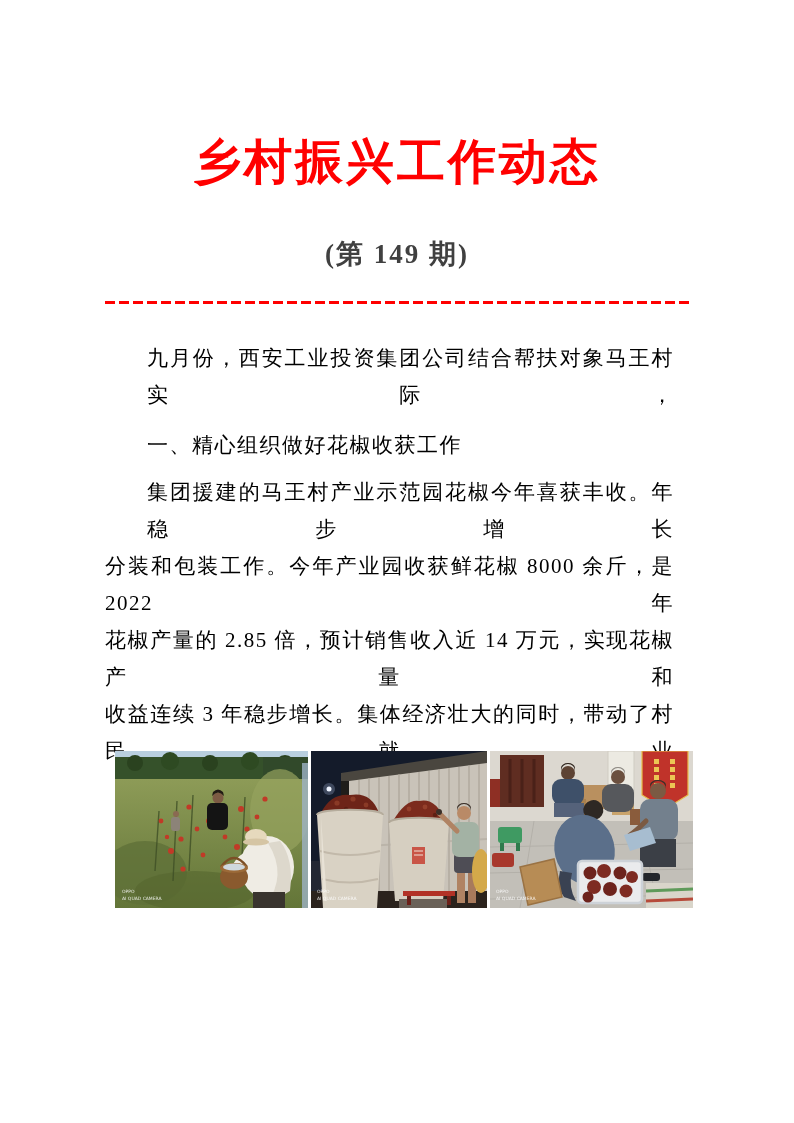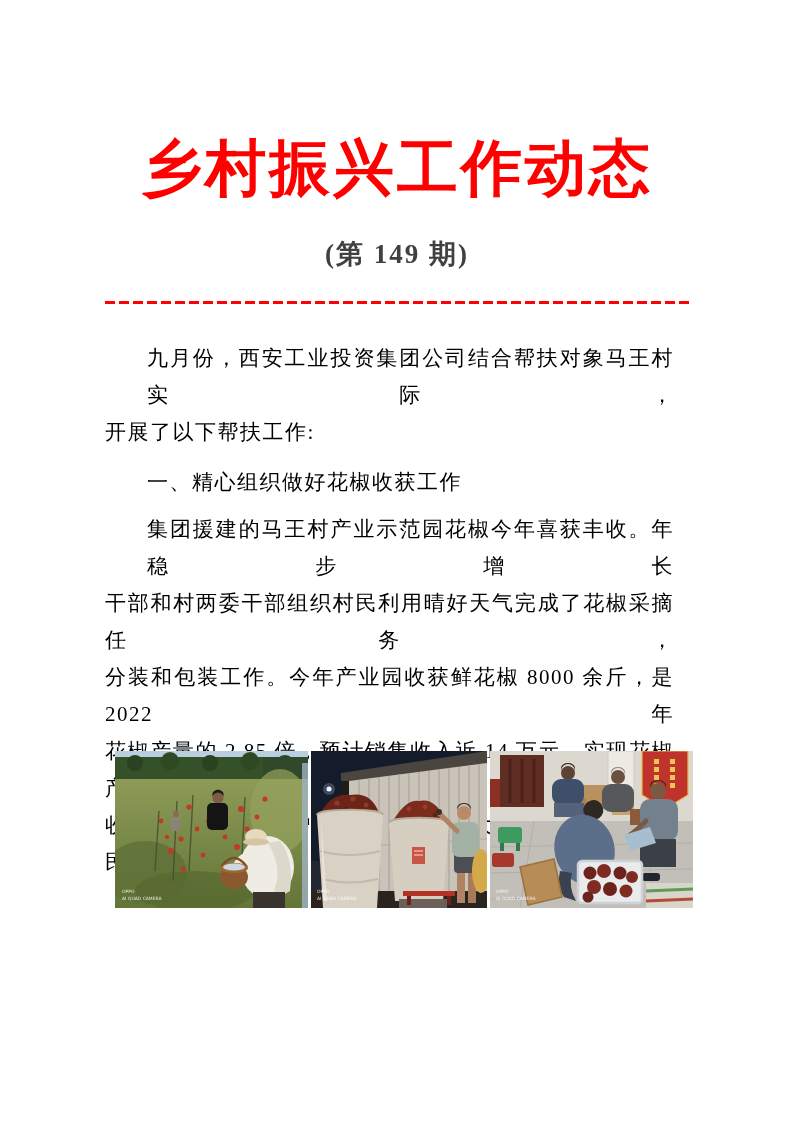--- a/index.html
+++ b/index.html
@@ -2,21 +2,21 @@
 <html><head>
 <meta charset="utf-8">
 <style>
   html,body{margin:0;padding:0;background:#ffffff;}
   .page{
     position:relative;width:794px;height:1123px;background:#ffffff;overflow:hidden;
     font-family:"Liberation Serif","DejaVu Serif",serif;color:#000;
   }
   .title{
     position:absolute;top:134px;left:0;width:794px;text-align:center;
-    color:#ff0000;font-weight:bold;font-size:61px;line-height:1.15;letter-spacing:3px;
+    color:#ff0000;font-weight:bold;font-size:48px;line-height:1.15;letter-spacing:3px;
   }
   .subtitle{
     position:absolute;top:240px;left:0;width:794px;text-align:center;
     color:#404040;font-weight:bold;font-size:27px;line-height:1.1;letter-spacing:2px;
   }
   .divider{
     position:absolute;top:301px;left:105px;width:585px;height:3px;
     background:repeating-linear-gradient(90deg,#ff0000 0 10px,transparent 10px 14px);
   }
   .textblock{
@@ -44,28 +44,26 @@
 
 <div class="page">
 
   <div class="title">乡村振兴工作动态</div>
   <div class="subtitle">(第 149 期)</div>
   <div class="divider"></div>
 
   <div class="textblock">
     <div class="para">
       <div class="line just indent">九月份，西安工业投资集团公司结合帮扶对象马王村实际，</div>
-      <div class="line">开展了以下帮扶工作:</div>
     </div>
 
     <div class="heading">一、精心组织做好花椒收获工作</div>
 
     <div class="para">
       <div class="line just indent">集团援建的马王村产业示范园花椒今年喜获丰收。年稳步增长</div>
-      <div class="line just">干部和村两委干部组织村民利用晴好天气完成了花椒采摘任务，</div>
       <div class="line just">分装和包装工作。今年产业园收获鲜花椒 8000 余斤，是 2022 年</div>
       <div class="line just">花椒产量的 2.85 倍，预计销售收入近 14 万元，实现花椒产量和</div>
       <div class="line just">收益连续 3 年稳步增长。集体经济壮大的同时，带动了村民就业</div>
     </div>
   </div>
 
   <div class="photo-row">
 
     <svg class="photo" width="193" height="157" viewBox="0 0 193 157">
       <rect x="0" y="0" width="193" height="16" fill="#b9cfdf"></rect>

